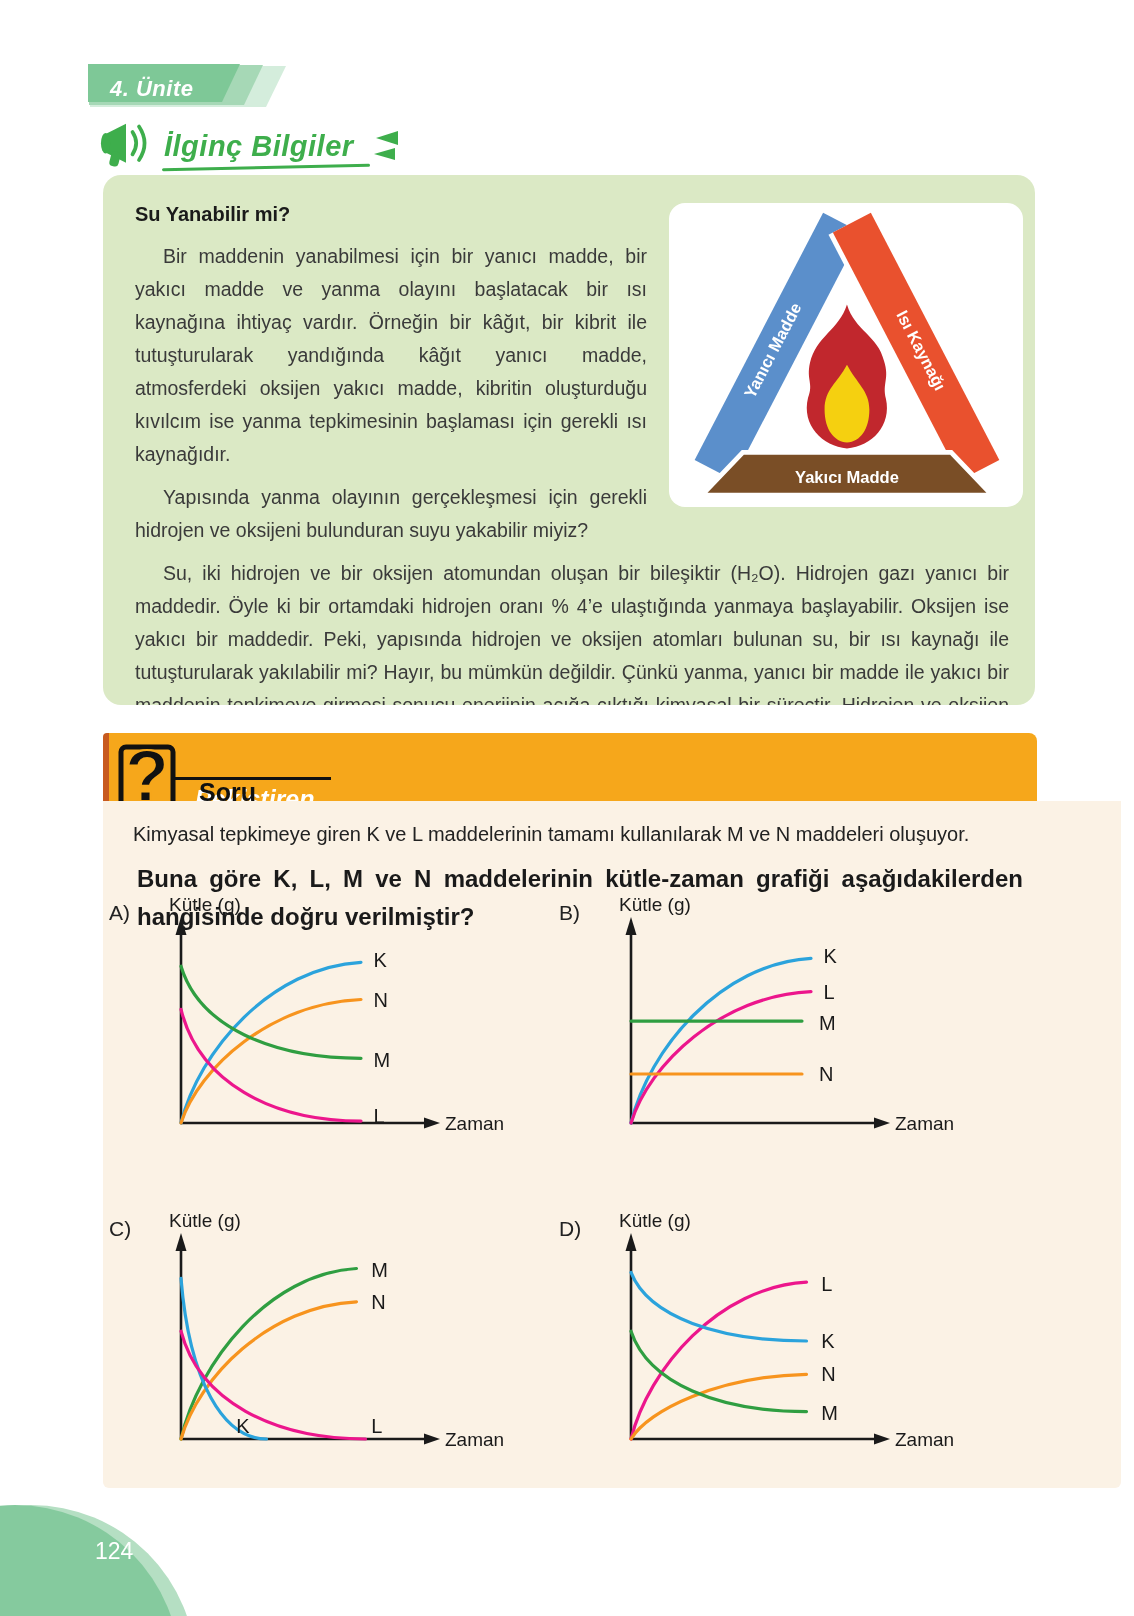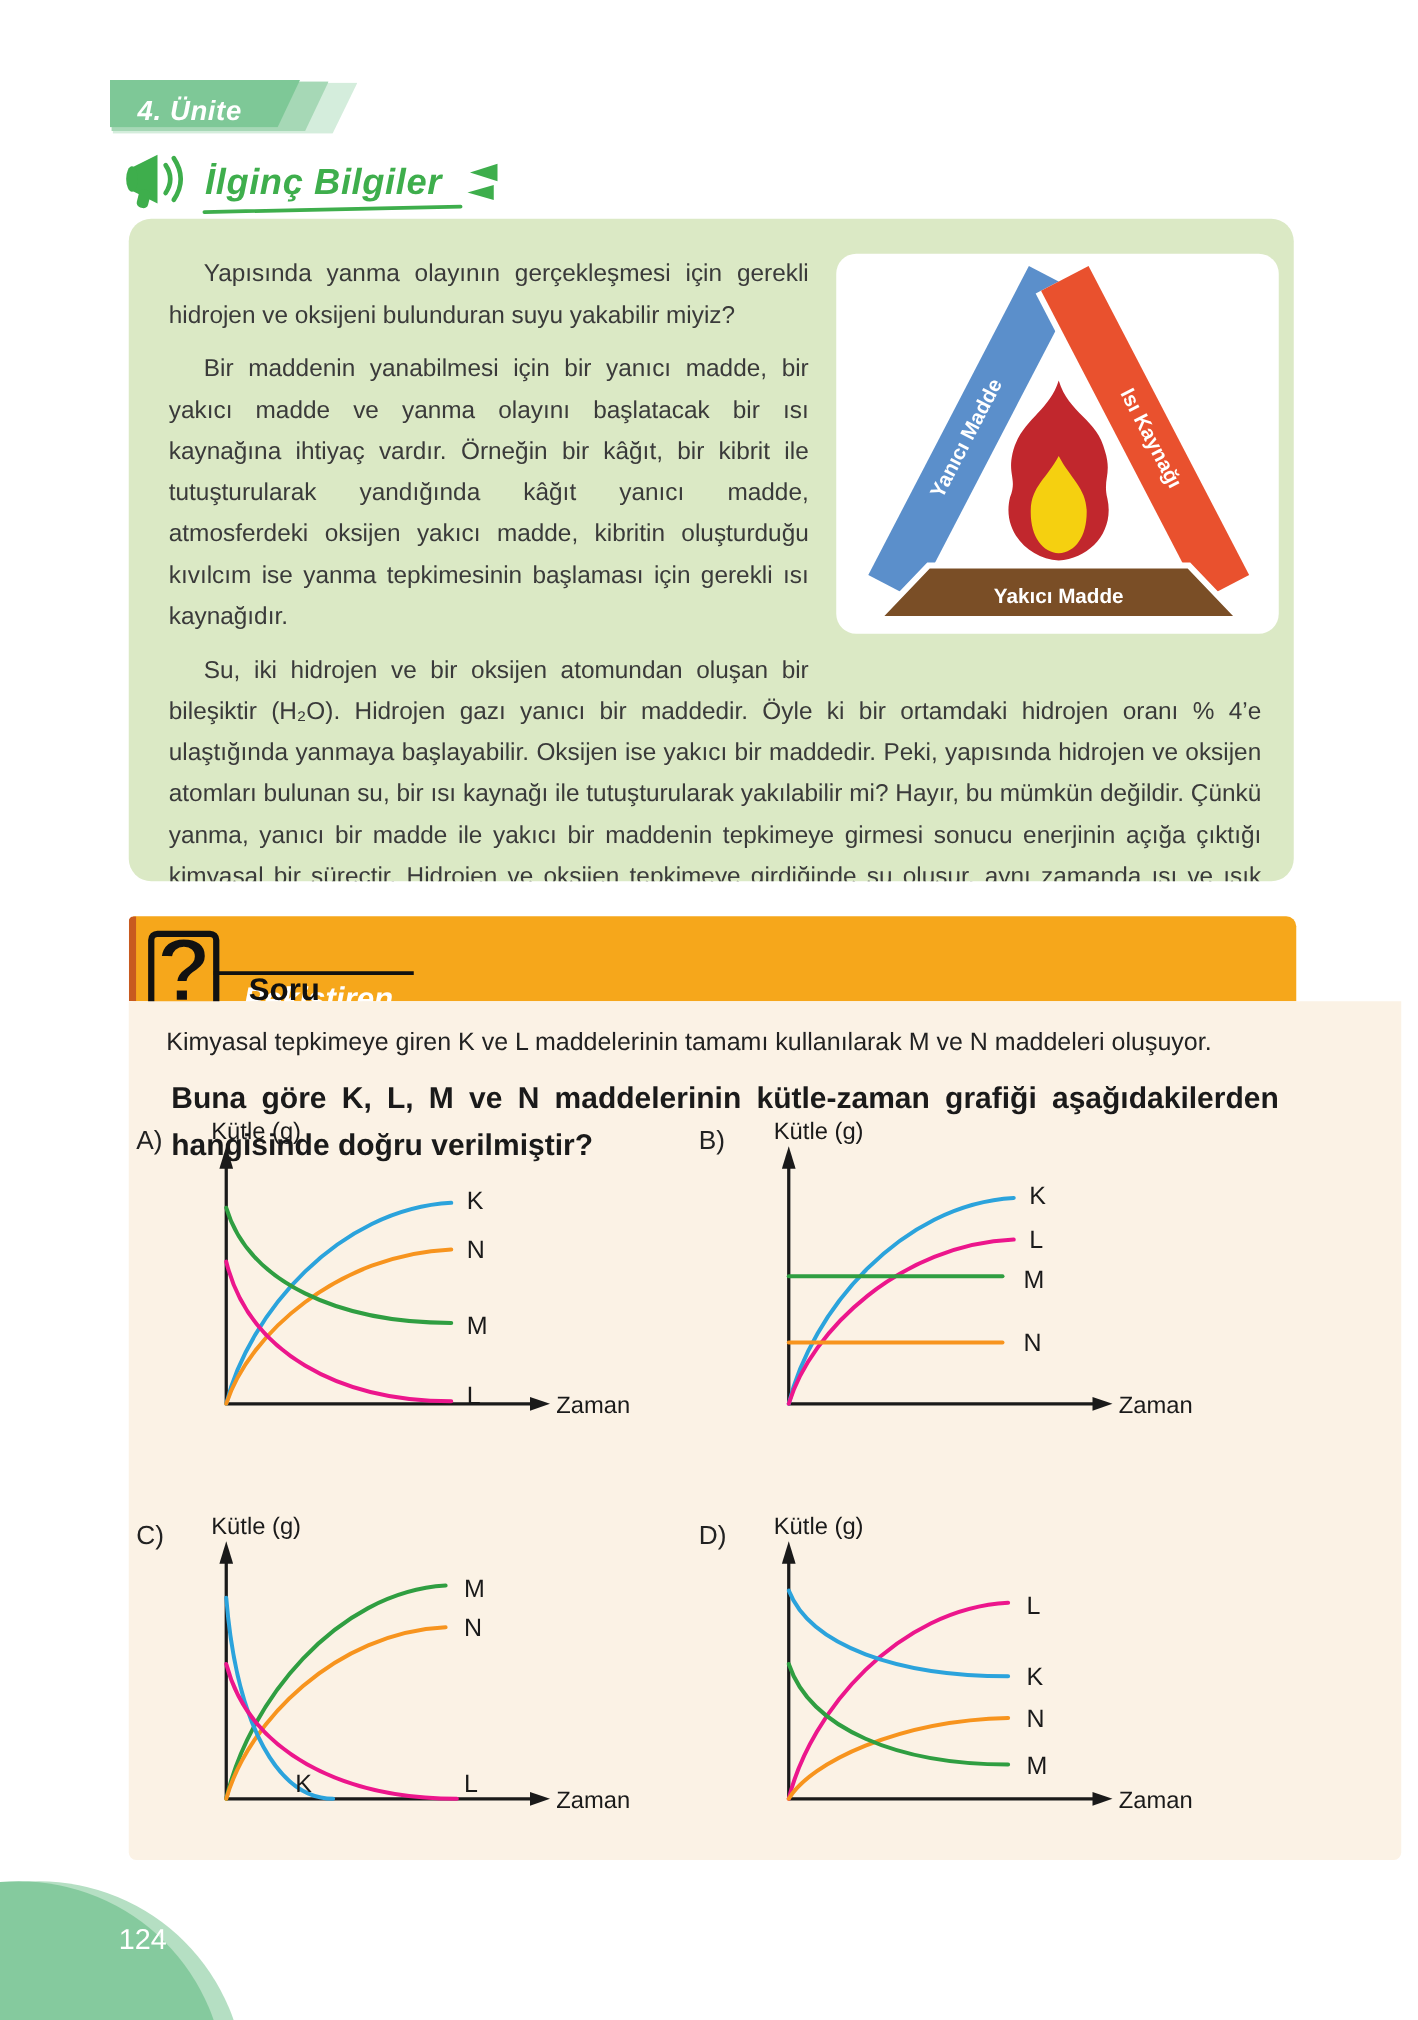--- a/index.html
+++ b/index.html
@@ -92,22 +92,23 @@
         <line x1="176" y1="14" x2="308" y2="268" stroke="#e9512e" stroke-width="44"></line>
         <polygon points="64,250 278,250 320,294 22,294" fill="#7a4e26" stroke="#ffffff" stroke-width="5"></polygon>
         <path fill="#c1272d" d="M171,98 C163,124 139,131 133,158 C129,176 137,179 131,194 C124,222 146,244 171,246 C197,244 217,222 211,195 C207,179 215,175 209,156 C203,130 179,125 171,98 Z"></path>
         <path fill="#f5d010" d="M171,160 C161,179 148,185 148,206 C148,227 158,239 171,240 C185,239 194,226 194,206 C194,187 181,179 171,160 Z"></path>
         <text x="100" y="148" transform="rotate(-62.5 100 148)" text-anchor="middle" fill="#ffffff" font-size="17" font-weight="bold">Yanıcı Madde</text>
         <text x="242" y="148" transform="rotate(62.5 242 148)" text-anchor="middle" fill="#ffffff" font-size="17" font-weight="bold">Isı Kaynağı</text>
         <text x="171" y="281" text-anchor="middle" fill="#ffffff" font-size="17" font-weight="bold">Yakıcı Madde</text>
       </svg>
     </div>
 
+    <h3 class="info-heading">Su Yanabilir mi?</h3>
+    <p class="info-p">Bir maddenin yanabilmesi için bir yanıcı madde, bir yakıcı madde ve yanma olayını başlatacak bir ısı kaynağına ihtiyaç vardır. Örneğin bir kâğıt, bir kibrit ile tutuşturularak yandığında kâğıt yanıcı madde, atmosferdeki oksijen yakıcı madde, kibritin oluşturduğu kıvılcım ise yanma tepkimesinin başlaması için gerekli ısı kaynağıdır.</p>
     <p class="info-p">Yapısında yanma olayının gerçekleşmesi için gerekli hidrojen ve oksijeni bulunduran suyu yakabilir miyiz?</p>
-    <p class="info-p">Bir maddenin yanabilmesi için bir yanıcı madde, bir yakıcı madde ve yanma olayını başlatacak bir ısı kaynağına ihtiyaç vardır. Örneğin bir kâğıt, bir kibrit ile tutuşturularak yandığında kâğıt yanıcı madde, atmosferdeki oksijen yakıcı madde, kibritin oluşturduğu kıvılcım ise yanma tepkimesinin başlaması için gerekli ısı kaynağıdır.</p>
     <p class="info-p">Su, iki hidrojen ve bir oksijen atomundan oluşan bir bileşiktir (H₂O). Hidrojen gazı yanıcı bir maddedir. Öyle ki bir ortamdaki hidrojen oranı % 4’e ulaştığında yanmaya başlayabilir. Oksijen ise yakıcı bir maddedir. Peki, yapısında hidrojen ve oksijen atomları bulunan su, bir ısı kaynağı ile tutuşturularak yakılabilir mi? Hayır, bu mümkün değildir. Çünkü yanma, yanıcı bir madde ile yakıcı bir maddenin tepkimeye girmesi sonucu enerjinin açığa çıktığı kimyasal bir süreçtir. Hidrojen ve oksijen tepkimeye girdiğinde su oluşur, aynı zamanda ısı ve ışık formunda enerji açığa çıkar. Dolayısıyla su yanma tepkimesi sonucu meydana gelen bir bileşik olduğu için tekrar yakılamaz. Yani suyu yanmış bir odunun külleri gibi düşünebilirsiniz.</p>
 
   </div>
 
   <div class="q-band">
     <svg class="q-icon" width="70" height="92" viewBox="0 0 70 92">
       <rect x="10" y="14" width="52" height="62" rx="5" fill="#f6a71b" stroke="#111111" stroke-width="5"></rect>
       <text x="36" y="68" text-anchor="middle" font-size="72" font-weight="bold" fill="#111111" stroke="#f6a71b" stroke-width="2">?</text>
     </svg>
     <span class="q-badge-title">Pekiştiren</span>

